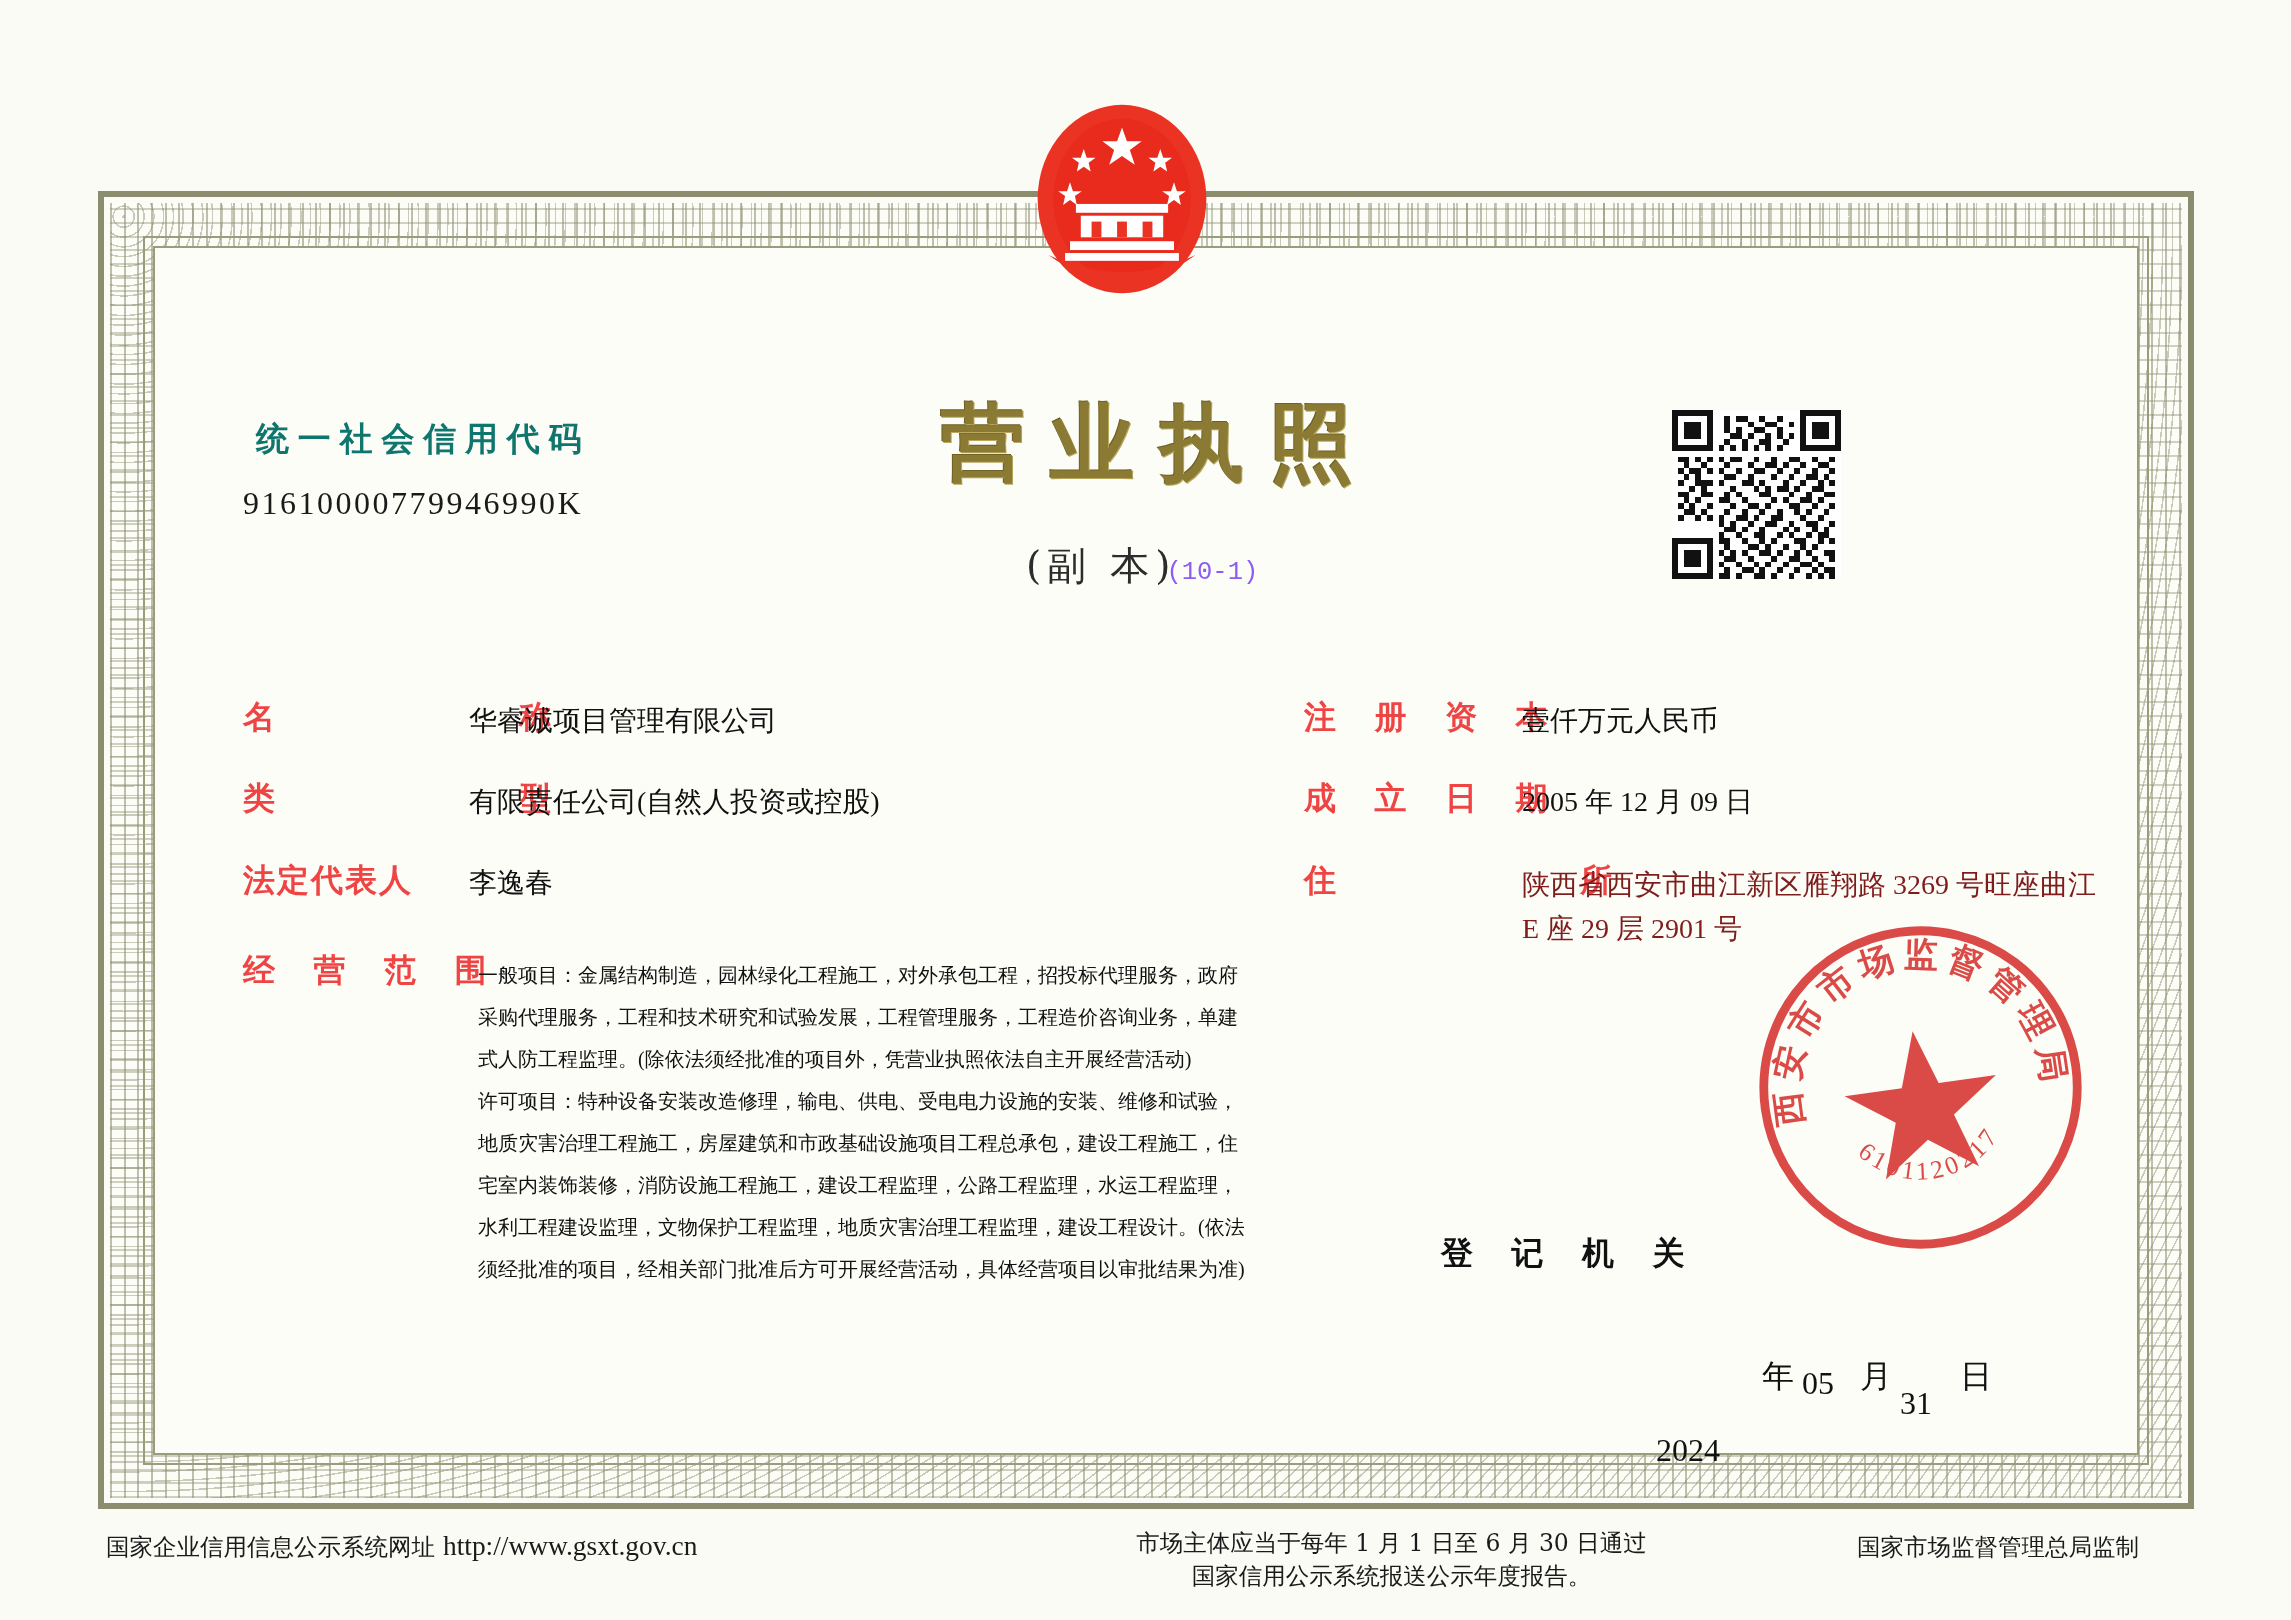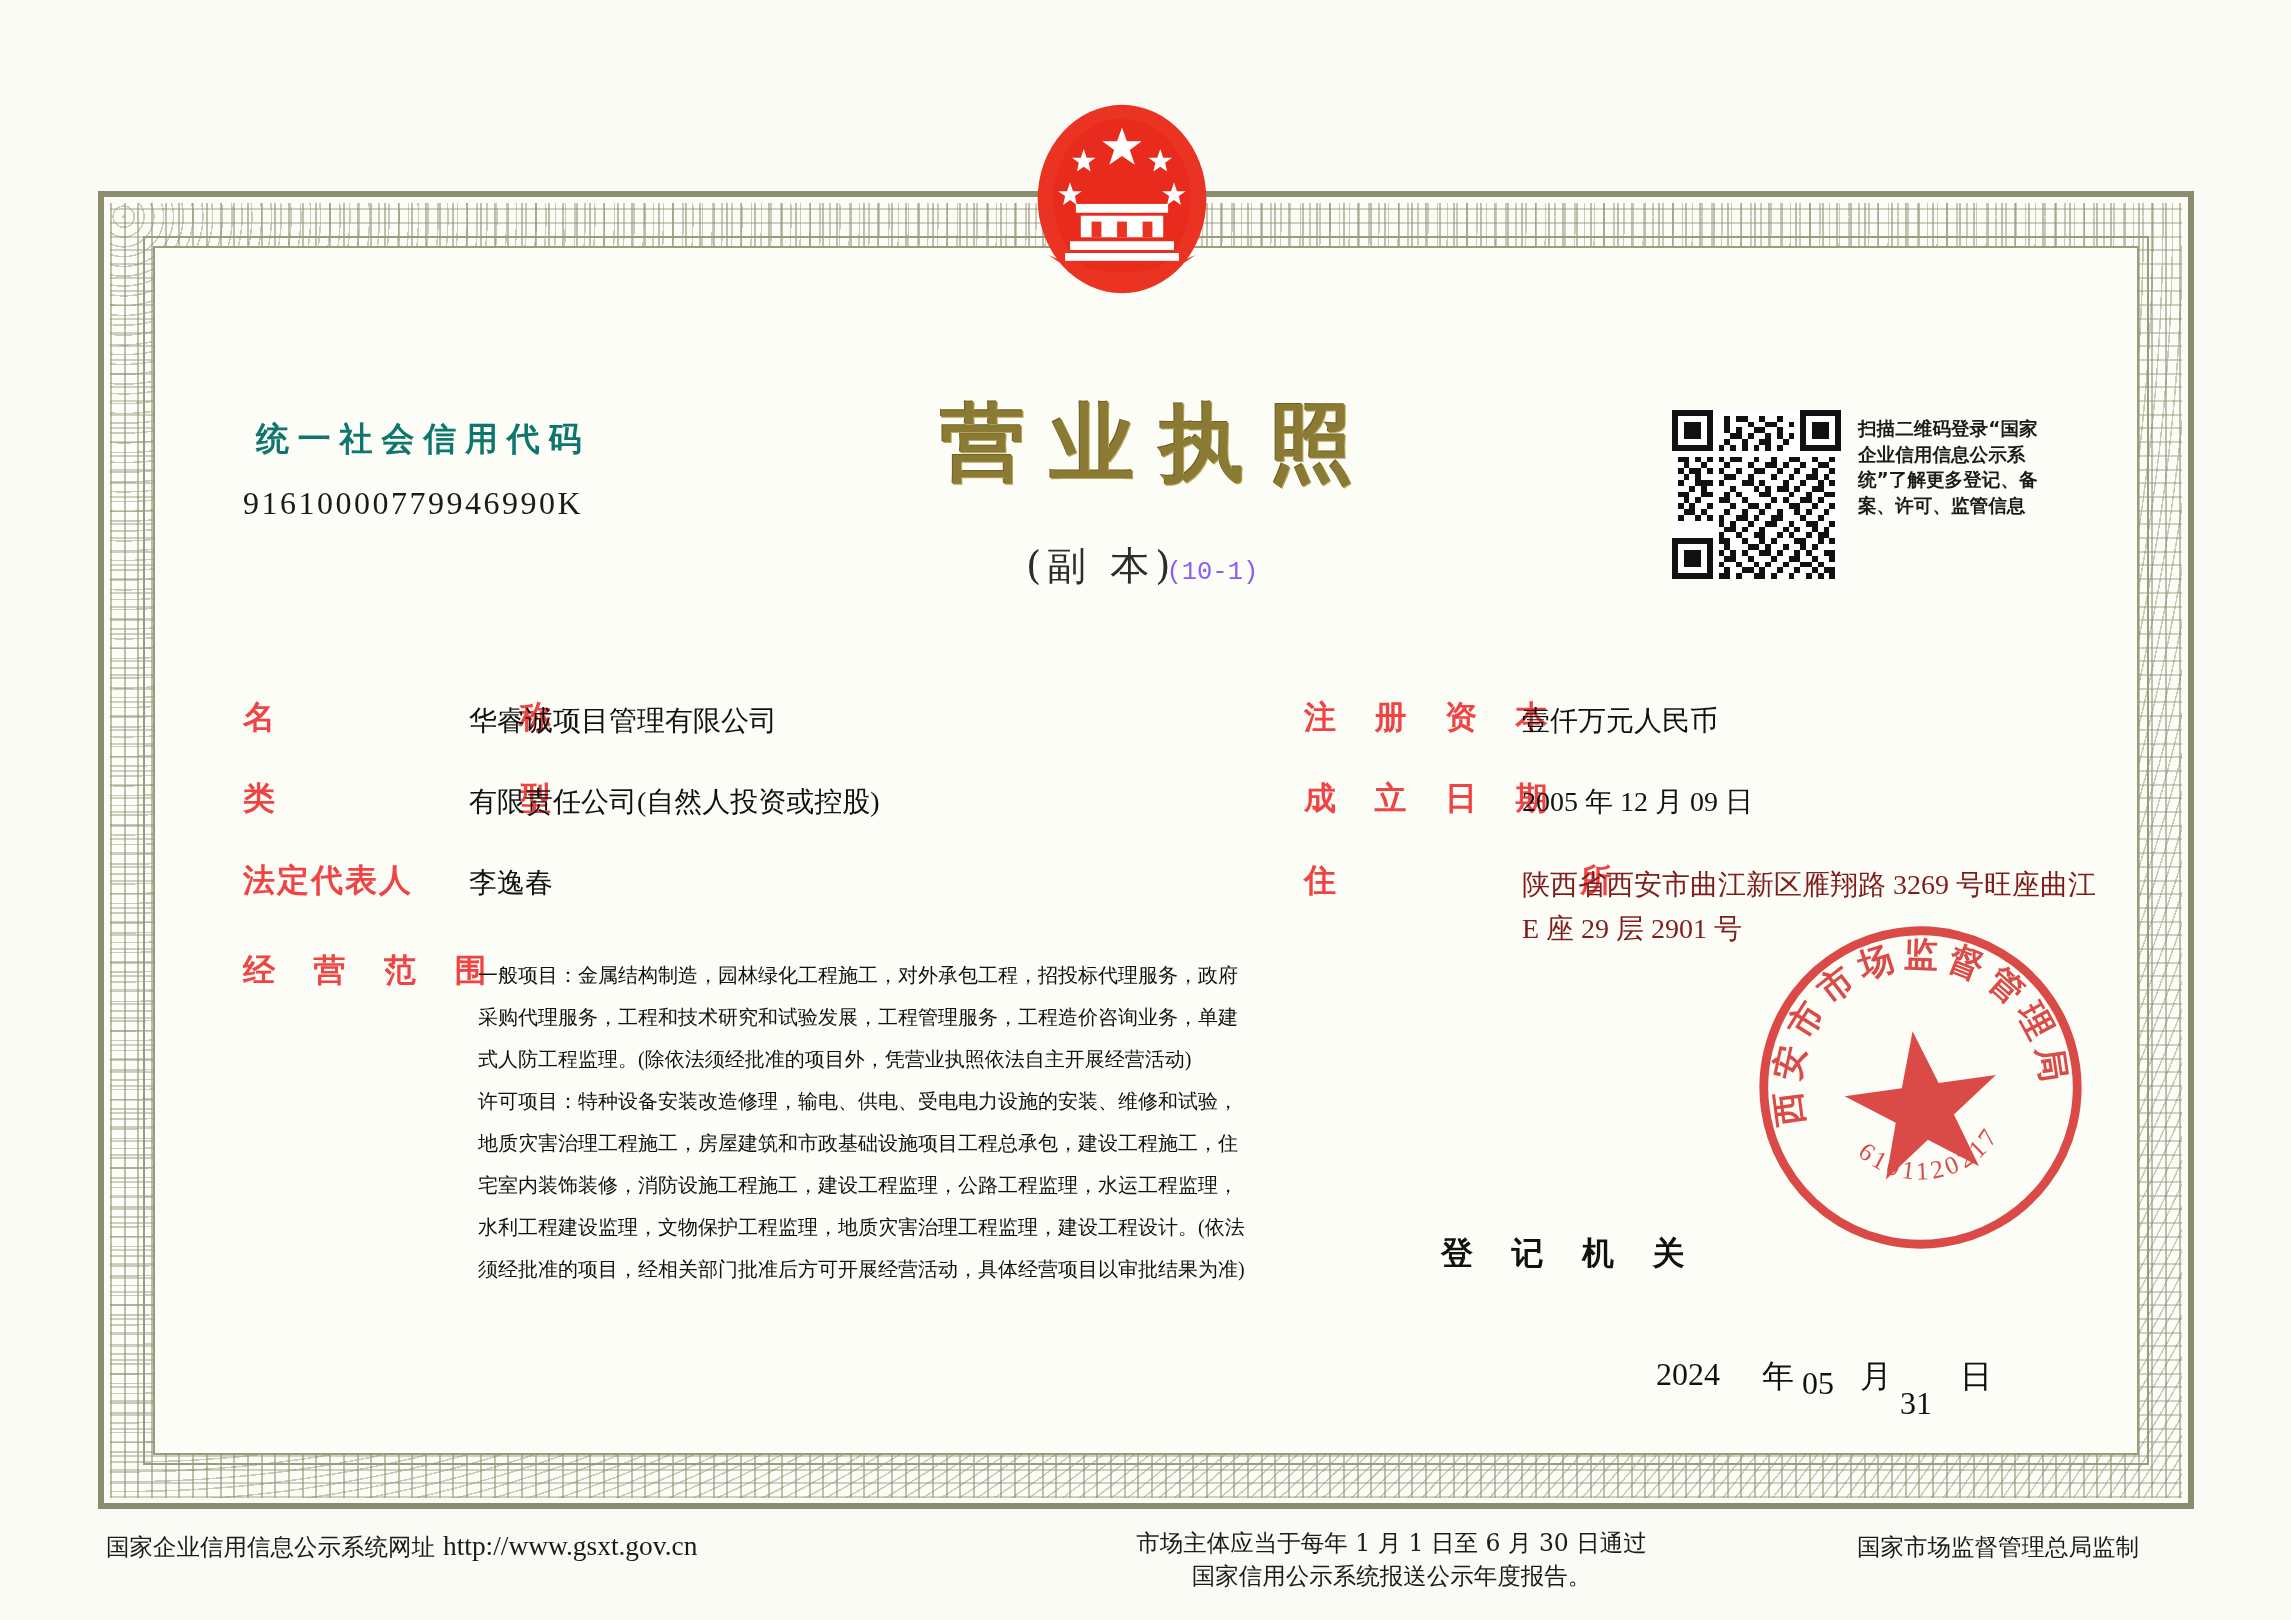--- a/index.html
+++ b/index.html
@@ -501,21 +501,20 @@
           <rect x="11" y="28" width="1" height="1"></rect>
         <rect x="14" y="28" width="2" height="1"></rect>
           <rect x="17" y="28" width="1" height="1"></rect>
         <rect x="20" y="28" width="1" height="1"></rect>
           <rect x="23" y="28" width="1" height="1"></rect>
         <rect x="25" y="28" width="1" height="1"></rect>
           <rect x="27" y="28" width="1" height="1"></rect>
       </g>
     </svg>
   </div>
-  <div id="qr-note">扫描二维码登录“国家企业信用信息公示系统”了解更多登记、备案、许可、监管信息</div>
 
   <div class="field-label" style="left:243px; top:696px; letter-spacing:37px;">名　　　称</div>
   <div class="field-value" style="left:469px; top:702px;">华睿诚项目管理有限公司</div>
 
   <div class="field-label" style="left:243px; top:777px; letter-spacing:37px;">类　　　型</div>
   <div class="field-value" style="left:469px; top:783px;">有限责任公司(自然人投资或控股)</div>
 
   <div class="field-label" style="left:243px; top:859px; letter-spacing:2px;">法定代表人</div>
   <div class="field-value" style="left:469px; top:864px;">李逸春</div>
 
@@ -527,21 +526,21 @@
   <div class="field-value" style="left:1522px; top:702px;">壹仟万元人民币</div>
 
   <div class="field-label" style="left:1304px; top:777px; letter-spacing:13.7px;">成 立 日 期</div>
   <div class="field-value" style="left:1522px; top:783px;">2005 年 12 月 09 日</div>
 
   <div class="field-label" style="left:1304px; top:859px; letter-spacing:37px;">住　　　所</div>
   <div id="address-value">陕西省西安市曲江新区雁翔路 3269 号旺座曲江 E 座 29 层 2901 号</div>
 
   <div id="authority-label">登 记 机 关</div>
 
-  <div class="date-part" style="left:1656px; top:1356px;">2024</div>
+  <div class="date-part" style="left:1656px; top:1432px;">2024</div>
   <div class="date-part" style="left:1762px; top:1355px;">年</div>
   <div class="date-part" style="left:1802px; top:1365px;">05</div>
   <div class="date-part" style="left:1860px; top:1355px;">月</div>
   <div class="date-part" style="left:1900px; top:1365px;margin-top:20px;">31</div>
   <div class="date-part" style="left:1960px; top:1355px;">日</div>
 
   <div id="seal">
     <svg width="333" height="333" viewBox="0 0 340 340" xmlns="http://www.w3.org/2000/svg">
       <defs>
         <path id="sealTopArc" d="M 46 170 A 124 124 0 0 1 294 170"></path>

